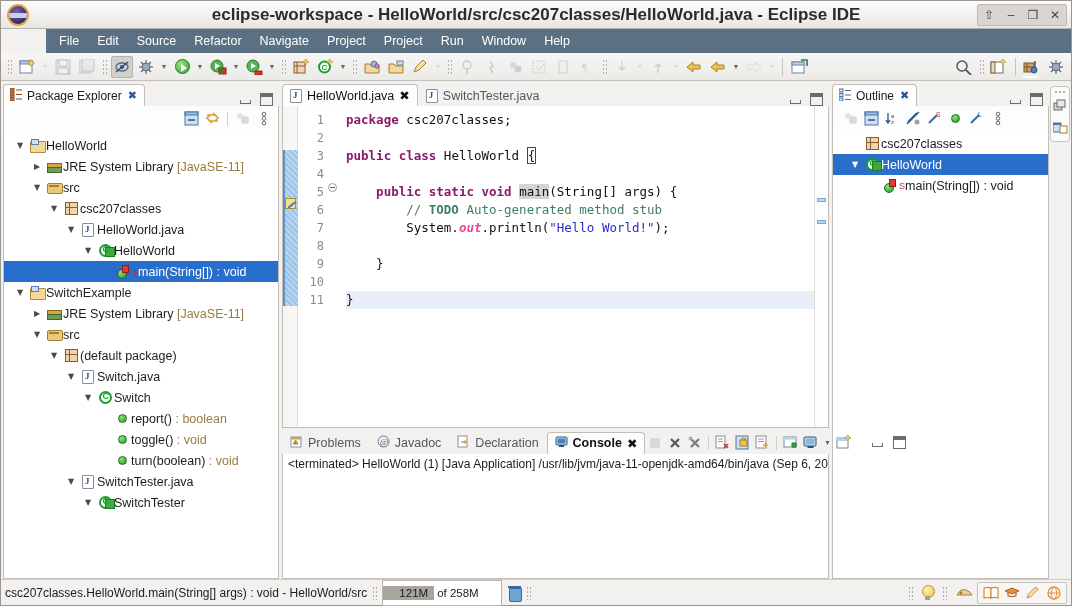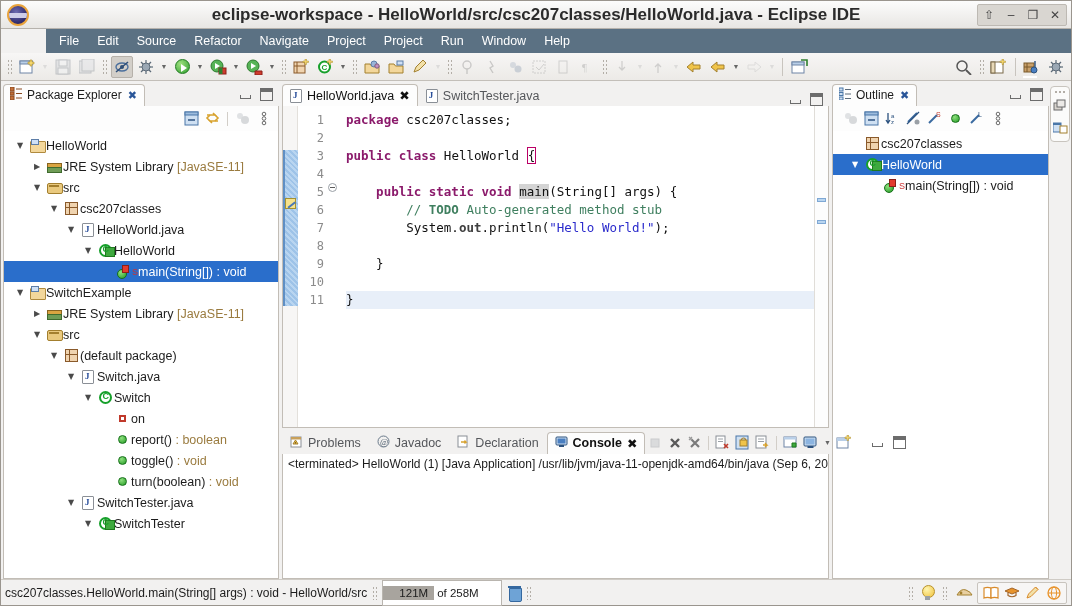--- a/index.html
+++ b/index.html
@@ -109,21 +109,21 @@
     background: #f2f1f0; padding: 2px 0 0 2px;
   }
 
   
   .view {
     display: flex; flex-direction: column; min-height: 0; min-width: 0;
     background: #f7f6f5;
   }
   .view-tabs {
     height: 23px; flex: 0 0 23px;
-    display: flex; align-items: center;
+    display: flex; align-items: flex-end;
     background: #f2f1f0; position: relative;
   }
   .vtab {
     display: flex; align-items: center; gap: 4px;
     height: 22px; padding: 0 7px 0 6px;
     background: #f2f1f0; color: #55575b; font-size: 12px;
     border: 1px solid transparent; border-bottom: none;
     position: relative;
   }
   .vtab.active {
@@ -330,21 +330,21 @@
   .foldbar { width:12px; flex:0 0 12px; background:#fff; position:relative; }
   .code {
     flex:1; min-width:0; padding:5px 0 0 6px; background:#fff;
     font-family:"DejaVu Sans Mono", monospace; font-size:12.5px;
     line-height:18px; color:#111; white-space:pre; position:relative;
   }
   .kw { color:#8b1a6b; font-weight:bold; }
   .str { color:#2a2acc; }
   .cmt { color:#3f7f5f; }
   .todo { color:#3f7f5f; font-weight:bold; }
-  .stat { color:#404040; font-weight:bold; }
+  .stat { color:#ec4899; font-style:italic; font-weight:bold; }
   .hl-occ { background:#d4d4d4; }
   .brkt { border:1px solid #b06; }
   .overview-ruler {
     width:14px; flex:0 0 14px; background:#fdfdfd;
     border-left:1px solid #e0ddd8; position:relative;
   }
   .ov-mark {
     position:absolute; right:2px; width:9px;height:4px;
     background:#b9d5f0; border:1px solid #7fa8d4;
   }
@@ -831,27 +831,20 @@
                 <span class="i-java"></span>
               </span>
               <span class="tlabel">Switch.java</span>
             </div>
             <div class="trow" style="padding-left:76px">
               <span class="twist">▼</span>
               <span class="ticon">
                 <span class="i-class"></span>
               </span>
               <span class="tlabel">Switch</span>
-            </div>
-            <div class="trow" style="padding-left:93px">
-              <span class="twist"></span>
-              <span class="ticon">
-                <span class="i-field-red"></span>
-              </span>
-              <span class="tlabel">on</span>
             </div>
             <div class="trow" style="padding-left:93px">
               <span class="twist"></span>
               <span class="ticon">
                 <span class="i-method"></span>
               </span>
               <span class="tlabel">report() <span class="tsub">: boolean</span></span>
             </div>
             <div class="trow" style="padding-left:93px">
               <span class="twist"></span>

